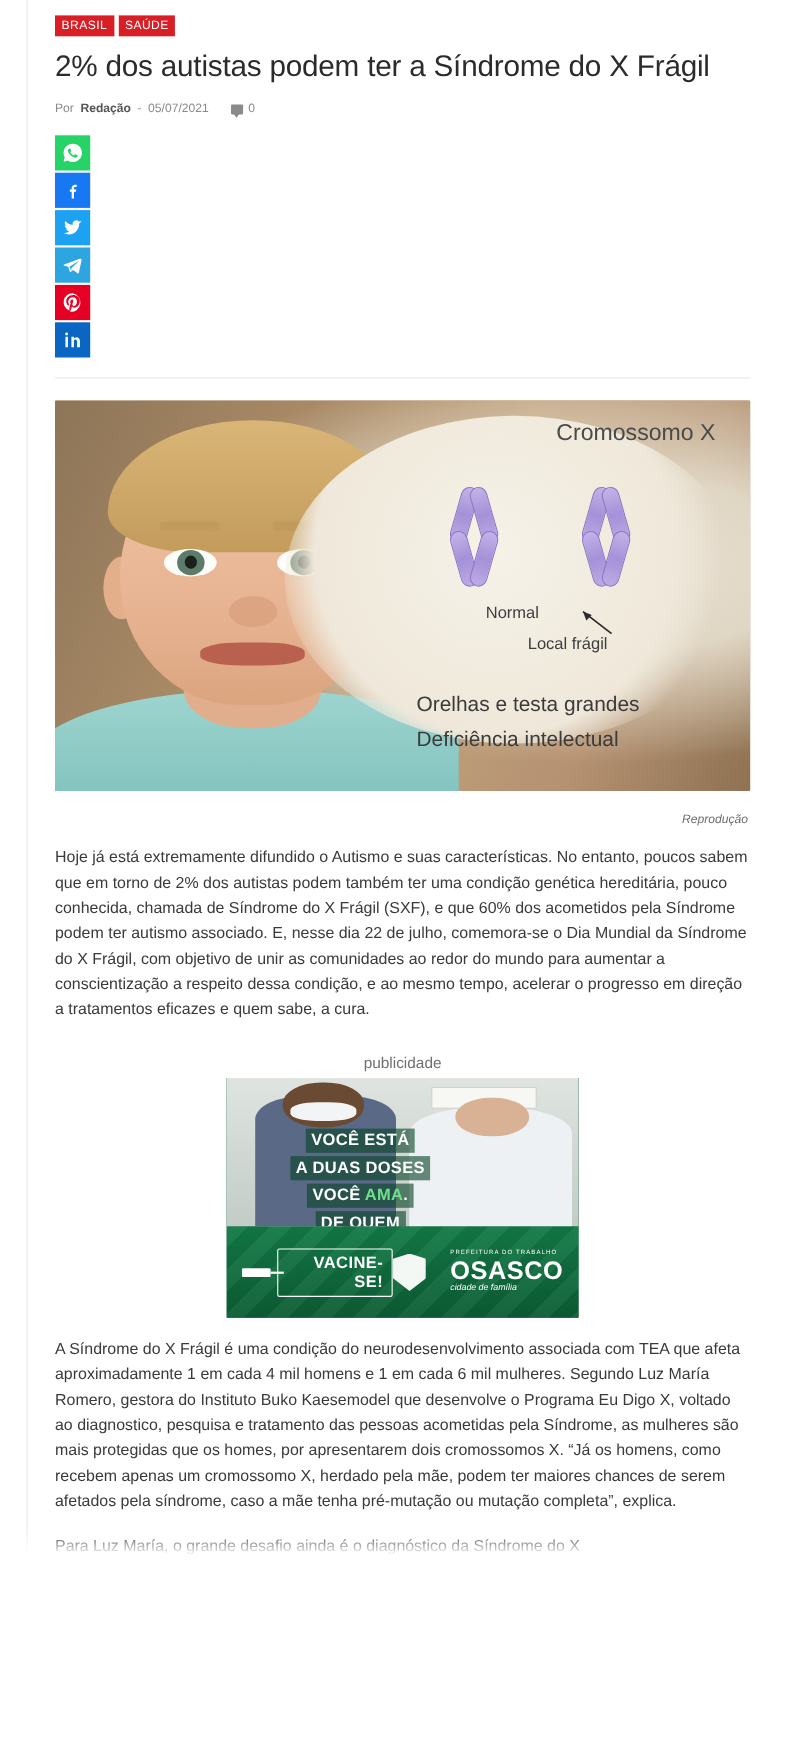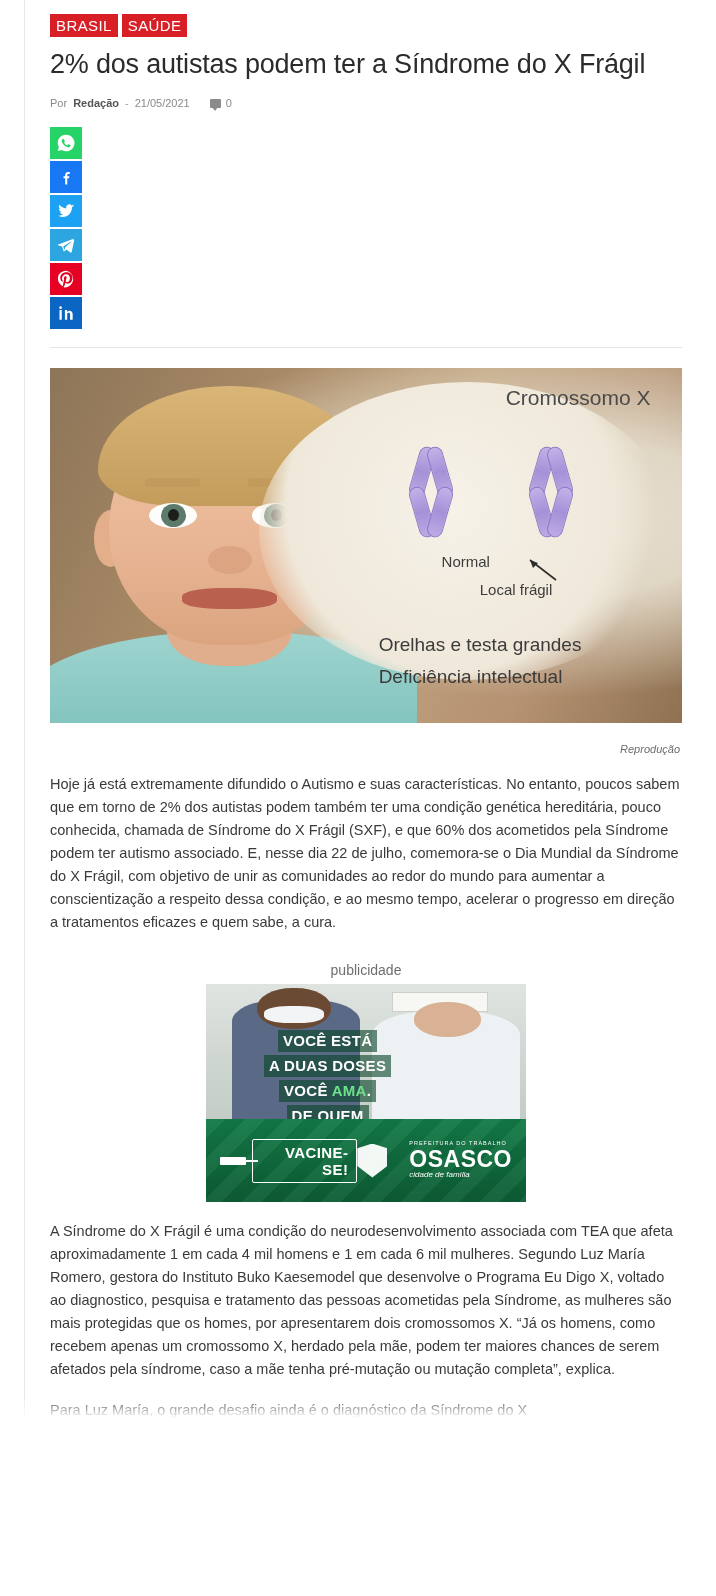--- a/index.html
+++ b/index.html
@@ -36,21 +36,21 @@
   .cat-row {
     display: flex;
     gap: 4px;
     align-items: center;
     margin-bottom: 10px;
   }
   .cat {
     display: inline-block;
     background: #d91f26;
     color: #ffffff;
-    font-size: 15px;
+    font-size: 11px;
     line-height: 1;
     letter-spacing: 0.4px;
     padding: 4px 6px 4px 6px;
     font-weight: normal;
   }
   h1.title {
     font-size: 27px;
     line-height: 34px;
     font-weight: normal;
     color: #2b2b2b;
@@ -322,21 +322,21 @@
       <span class="cat">BRASIL</span>
       <span class="cat">SAÚDE</span>
     </div>
 
     <h1 class="title">2% dos autistas podem ter a Síndrome do X Frágil</h1>
 
     <div class="byline">
       <span>Por</span>
       <span class="author">Redação</span>
       <span class="sep">-</span>
-      <span>21/05/2021</span>
+      <span>05/07/2021</span>
       <span class="comments">
         <span class="balloon"></span>
         <span>0</span>
       </span>
     </div>
 
     <div class="share-col">
       <div class="share-btn" style="background:#25D366">
         <span>
           <svg width="20" height="20" viewBox="0 0 24 24">

